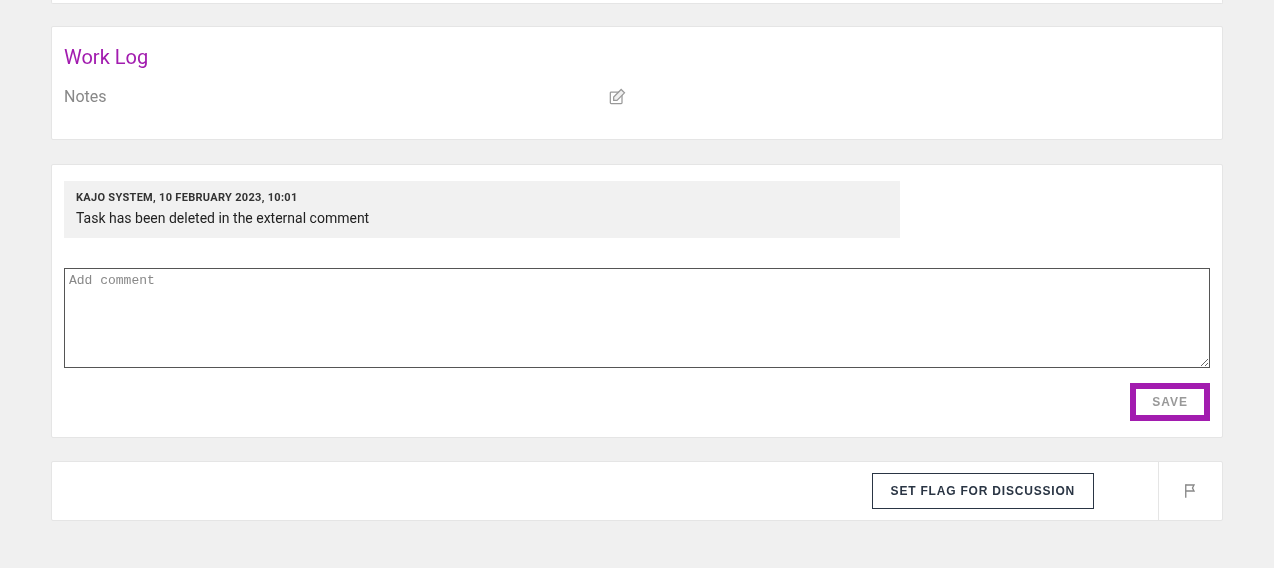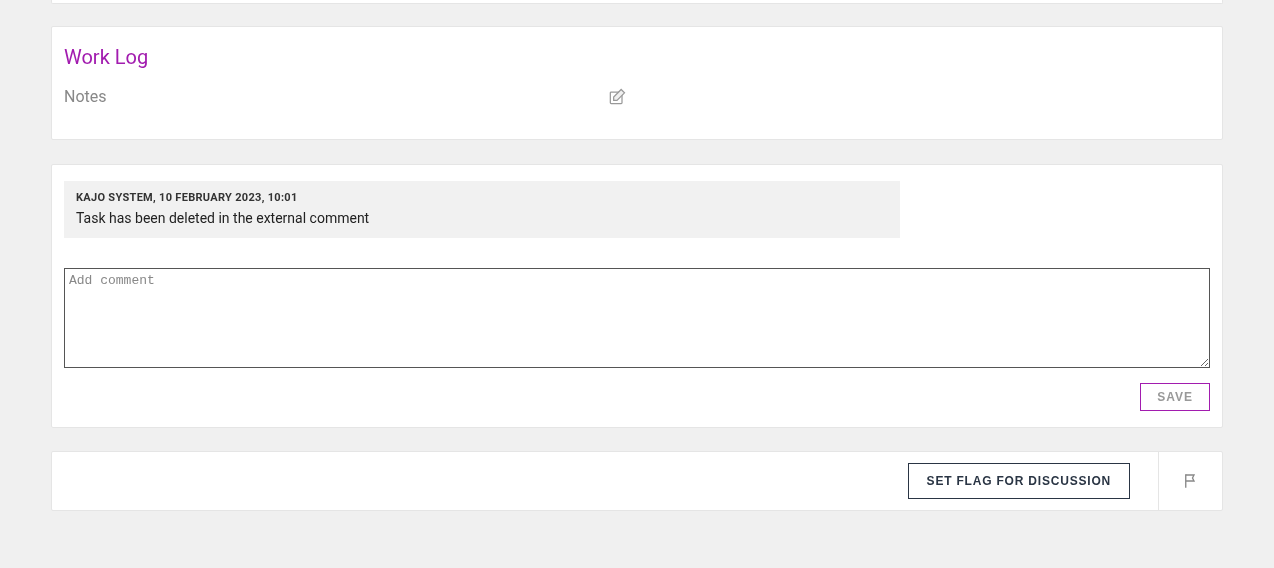--- a/index.html
+++ b/index.html
@@ -94,37 +94,38 @@
     }
     .comment-textarea::placeholder {
       color: #888;
     }
     .save-row {
       display: flex;
       justify-content: flex-end;
       margin-top: 12px;
     }
     .save-btn {
-      border: 1px solid #a21caf;
+      border: 6px solid #a21caf;
       background: #fff;
       color: #999;
       font-size: 12px;
       font-weight: 600;
       letter-spacing: 1px;
       padding: 6px 16px;
       cursor: pointer;
     }
     .bottom-bar {
       background: #fff;
       margin: 23px 51px 0 51px;
       border: 1px solid #e5e5e5;
       border-radius: 2px;
       display: flex;
       align-items: stretch;
       height: 60px;
+      gap: 36px;
     }
     .bottom-main {
       flex: 1;
       display: flex;
       justify-content: flex-end;
       align-items: center;
       padding: 0 28px;
     }
     .flag-btn {
       border: 1px solid #2a3544;

